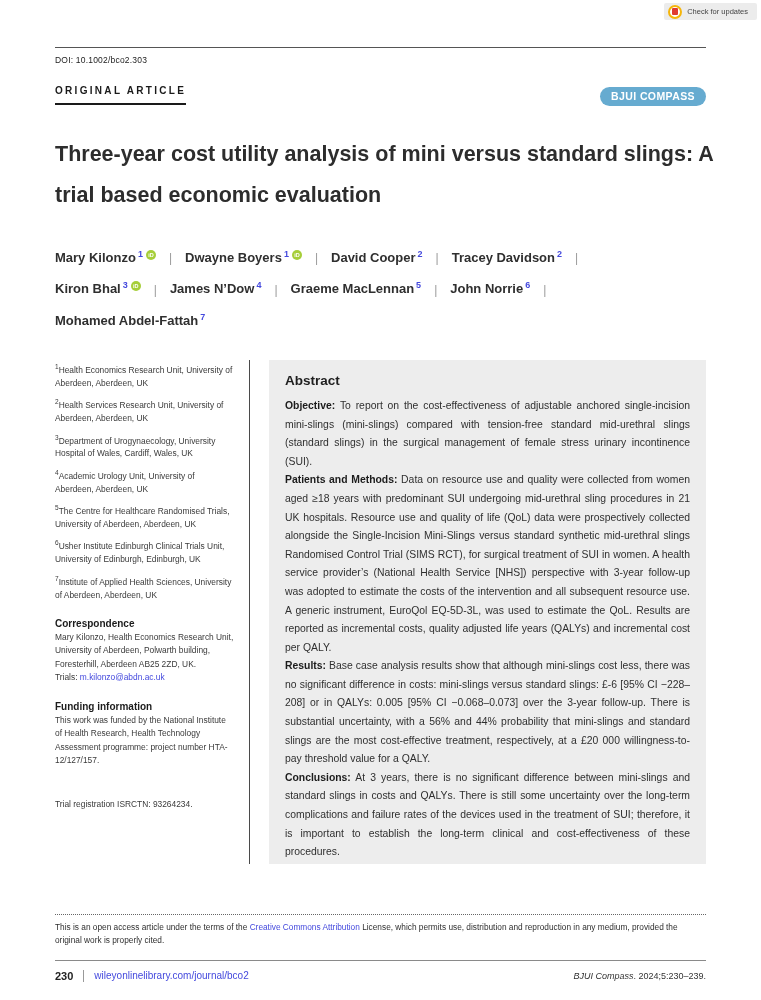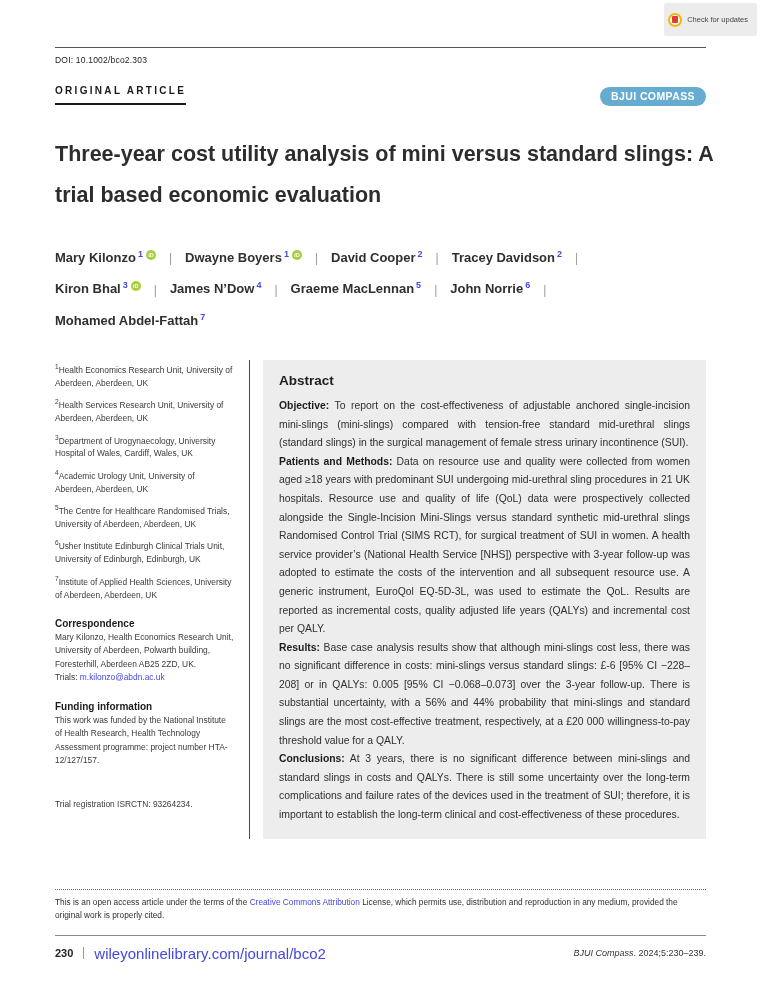--- a/index.html
+++ b/index.html
@@ -2,21 +2,21 @@
 <html style="--accent-blue: #4449dd; --orcid-green: #a6ce39; --badge-blue: #66abd0; --abstract-bg: #ededed; --ring: #f5b50a; --mark: #e03c31;"><head>
 <meta charset="utf-8">
 <style>
   * { margin:0; padding:0; box-sizing:border-box; }
   html,body { background:#fff; }
   body { font-family:"Liberation Sans", sans-serif; color:#333; }
   .page { position:relative; width:761px; height:1000px; background:#fff; overflow:hidden; }
   .inner { padding:0 55px; }
 
   
-  .check-badge { position:absolute; top:3px; right:4px; height:33px; background:#ececec;
+  .check-badge { position:absolute; top:3px; right:4px; height:17px; background:#ececec;
     border-radius:2px; display:flex; align-items:center; gap:5px; padding:0 9px 0 4px; cursor:pointer; }
   .check-icon { width:14px; height:14px; border-radius:50%; background:#fff; border:2px solid var(--ring,#f5b50a);
     display:flex; align-items:center; justify-content:center; }
   .check-icon i { display:block; width:6px; height:7px; background:var(--mark,#e03c31); border-radius:1px; }
   .check-badge span.cb-label { font-size:7.5px; color:#444; }
 
   .top-rule { border-top:1px solid #555; margin-top:47px; }
   .doi { font-size:8.5px; color:#222; margin-top:7px; letter-spacing:.2px; }
 
   .article-row { display:flex; justify-content:space-between; align-items:flex-start; margin-top:20px; }
@@ -38,34 +38,34 @@
   .left-col { width:195px; padding-right:14px; border-right:1px solid #4a4a4a; flex-shrink:0; }
   .affil { font-size:8.4px; line-height:13px; color:#3a3a3a; margin-bottom:5.5px; }
   .affil sup { font-size:6.5px; }
   .side-head { font-size:10px; font-weight:bold; color:#1c1c1c; margin-bottom:2px; }
   .side-text { font-size:8.4px; line-height:13.5px; color:#3a3a3a; }
   .corr { margin-top:16px; }
   .funding { margin-top:16px; }
   .trial { margin-top:30px; }
   .link { color:var(--accent-blue,#4643e6); text-decoration:none; cursor:pointer; }
 
-  .abstract-box { flex:1; margin-left:13px; background:var(--abstract-bg,#ededed); padding:13px 16px 14px; }
+  .abstract-box { flex:1; margin-left:19px; background:var(--abstract-bg,#ededed); padding:13px 16px 2px; }
   .abstract-head { font-size:13.5px; font-weight:bold; color:#1f1f1f; margin-bottom:9px; }
   .abs-p { font-size:10.4px; line-height:18.6px; color:#2f2f2f; text-align:justify; }
   .abs-p b { color:#1c1c1c; }
 
   .dotted-rule { border-top:1px dotted #666; margin-top:50px; }
   .oa-text { font-size:8.3px; line-height:13.5px; color:#2f2f2f; margin-top:6px; }
   .copyright { font-size:8.3px; line-height:13.5px; color:#2f2f2f; margin-top:2px; }
   .footer-rule { border-top:1.5px solid #8a8a8a; margin-top:12px; }
   .footer-row { display:flex; justify-content:space-between; align-items:center; margin-top:9px; }
   .footer-left { display:flex; align-items:center; }
   .page-num { font-size:11px; font-weight:bold; color:#222; }
   .footer-div { width:1px; height:12px; background:#999; margin:0 10px; }
-  .site-link { font-size:15px;text-align:right; }
+  .site-link { font-size:10px;text-align:right; }
   .citation { font-size:9px; color:#333; }
   .it { font-style:italic; }
 </style>
 </head>
 <body>
 
 <div class="page">
 
   <div class="check-badge">
     <span class="check-icon">

